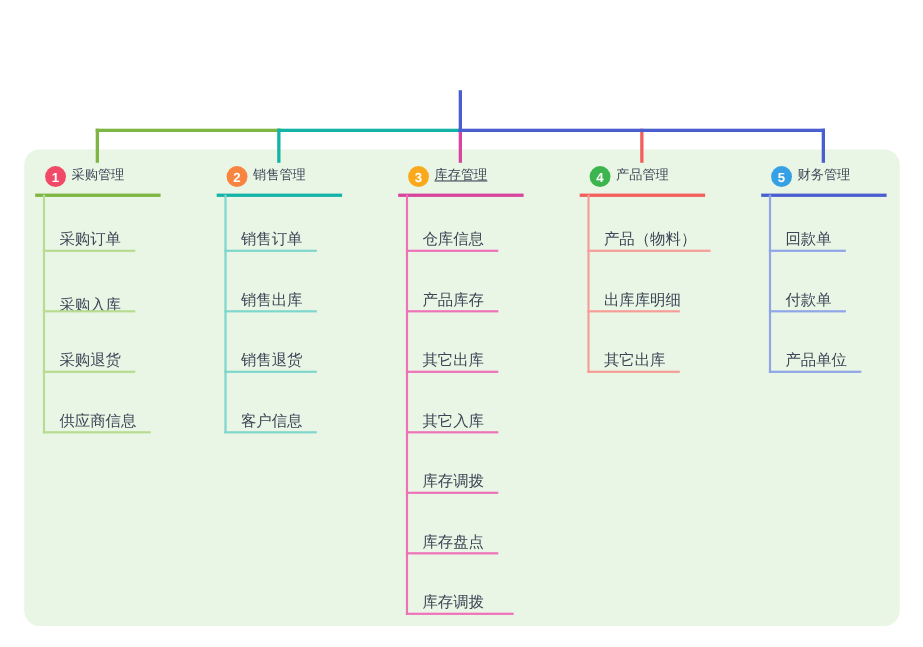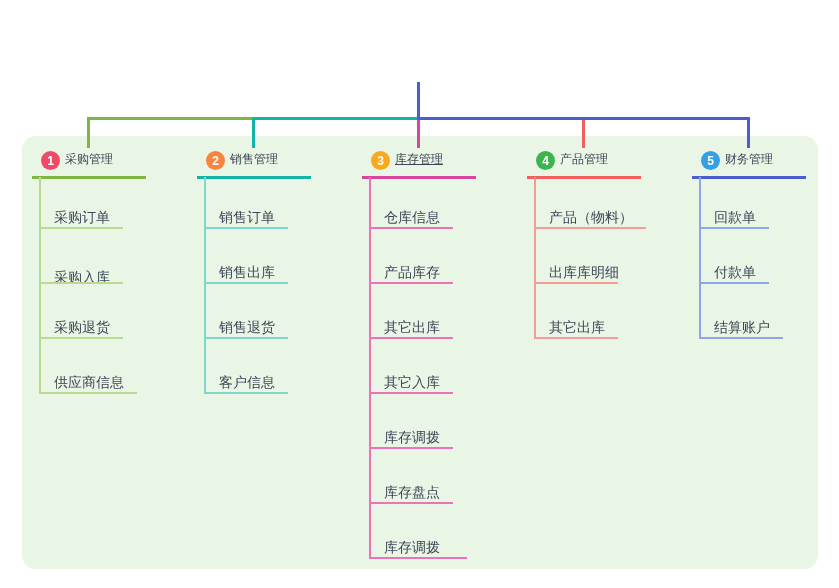--- a/index.html
+++ b/index.html
@@ -136,17 +136,17 @@
       <div class="vline" style="left: 699px; top: 177px; width: 2px; height: 162px; background: rgb(144, 165, 230);"></div>
       <div style="position: absolute;">
         <span class="child-label" style="left: 714px; top: 208px; text-align: center;">回款单</span>
         <div class="hline" style="left: 699px; top: 227px; width: 70px; height: 2px; background: rgb(144, 165, 230);"></div>
       </div>
       <div style="position: absolute;">
         <span class="child-label" style="left: 714px; top: 263px;">付款单</span>
         <div class="hline" style="left: 699px; top: 282px; width: 70px; height: 2px; background: rgb(144, 165, 230);"></div>
       </div>
       <div style="position: absolute;">
-        <span class="child-label" style="left: 714px; top: 318px;">结算账户</span>
+        <span class="child-label" style="left: 714px; top: 318px;">产品单位</span>
         <div class="hline" style="left: 699px; top: 337px; width: 84px; height: 2px; background: rgb(144, 165, 230);"></div>
       </div>
     </div>
 </div>
 
 </body></html>

